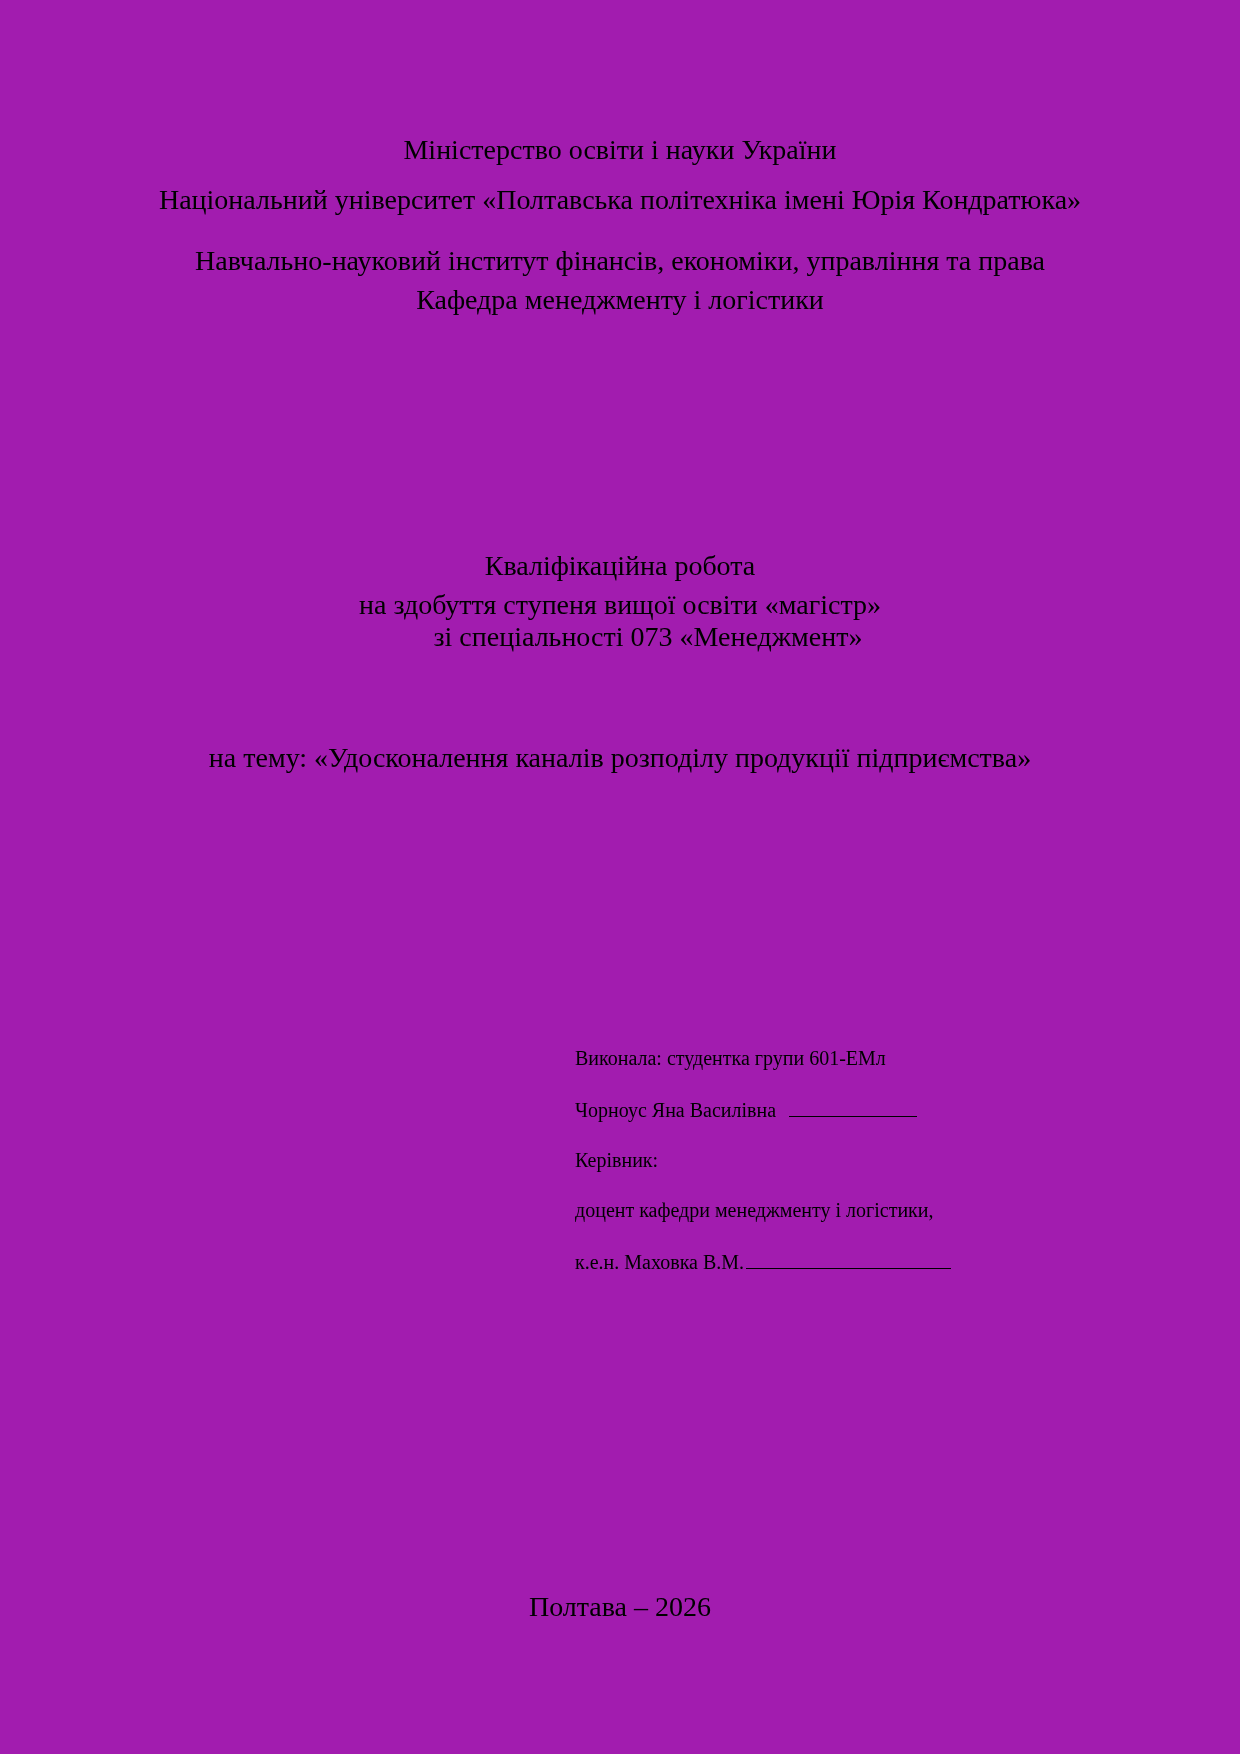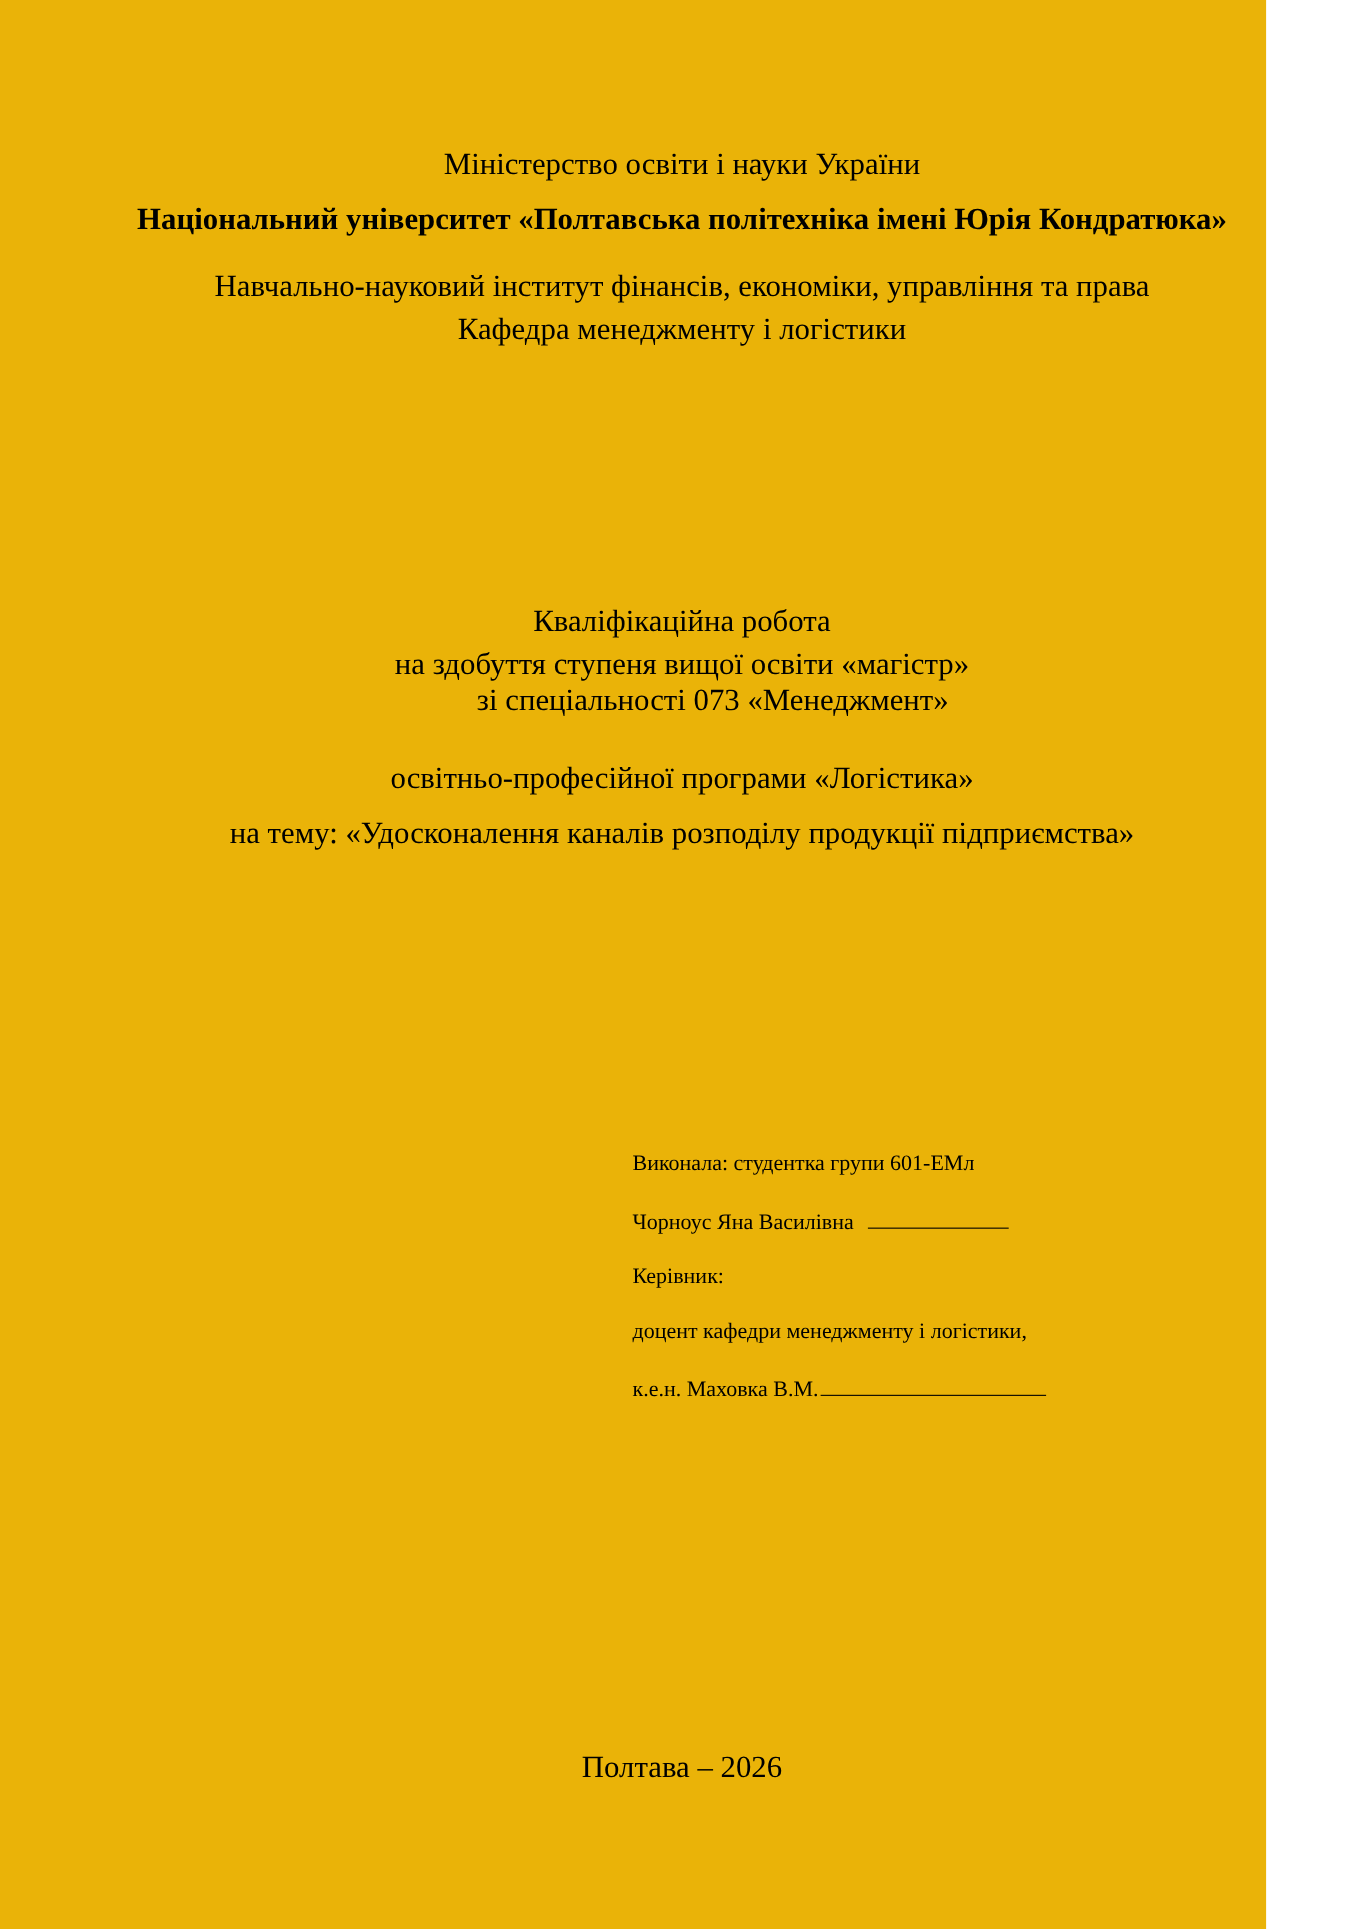--- a/index.html
+++ b/index.html
@@ -11,23 +11,23 @@
       width: 1240px;
       height: 1754px;
       position: relative;
       overflow: hidden;
       font-family: "Liberation Serif", "DejaVu Serif", serif;
       color: #000000;
     }
     .page {
       position: absolute;
       left: 0; top: 0;
-      width: 1151px;
+      width: 1240px;
       height: 1754px;
-      background: #eab308;
+      background: #a21caf;
     }
     .line {
       position: absolute;
       left: 0;
       width: 1240px;
       text-align: center;
       font-size: 28px;
       line-height: 34px;
       white-space: nowrap;
     }
@@ -50,28 +50,27 @@
       vertical-align: baseline;
       margin-left: 2px;
     }
   </style>
 </head>
 <body>
 
 <div class="page">
 
   <div class="line" style="top:133px;">Міністерство освіти і науки України</div>
-  <div class="line" style="top:183px;font-weight:bold;">Національний університет «Полтавська політехніка імені Юрія Кондратюка»</div>
+  <div class="line" style="top:183px;">Національний університет «Полтавська політехніка імені Юрія Кондратюка»</div>
   <div class="line" style="top:244px;">Навчально-науковий інститут фінансів, економіки, управління та права</div>
   <div class="line" style="top:283px;">Кафедра менеджменту і логістики</div>
 
   <div class="line" style="top:549px;">Кваліфікаційна робота</div>
   <div class="line" style="top:588px;">на здобуття ступеня вищої освіти «магістр»</div>
   <div class="line" style="top:620px;padding-left:28px;">зі спеціальності 073 «Менеджмент»</div>
-  <div class="line" style="top:691px;">освітньо-професійної програми «Логістика»</div>
   <div class="line" style="top:741px;">на тему: «Удосконалення каналів розподілу продукції підприємства»</div>
 
   <div class="block-left" style="top:0;">
     <div class="row" style="top:1041px;">Виконала: студентка групи 601-ЕМл</div>
     <div class="row" style="top:1092px;">
       <span>Чорноус Яна Василівна</span>
       <span class="sig-line" style="width:128px; margin-left:8px;"></span>
     </div>
     <div class="row" style="top:1143px;">Керівник:</div>
     <div class="row" style="top:1193px;">доцент кафедри менеджменту і логістики,</div>

